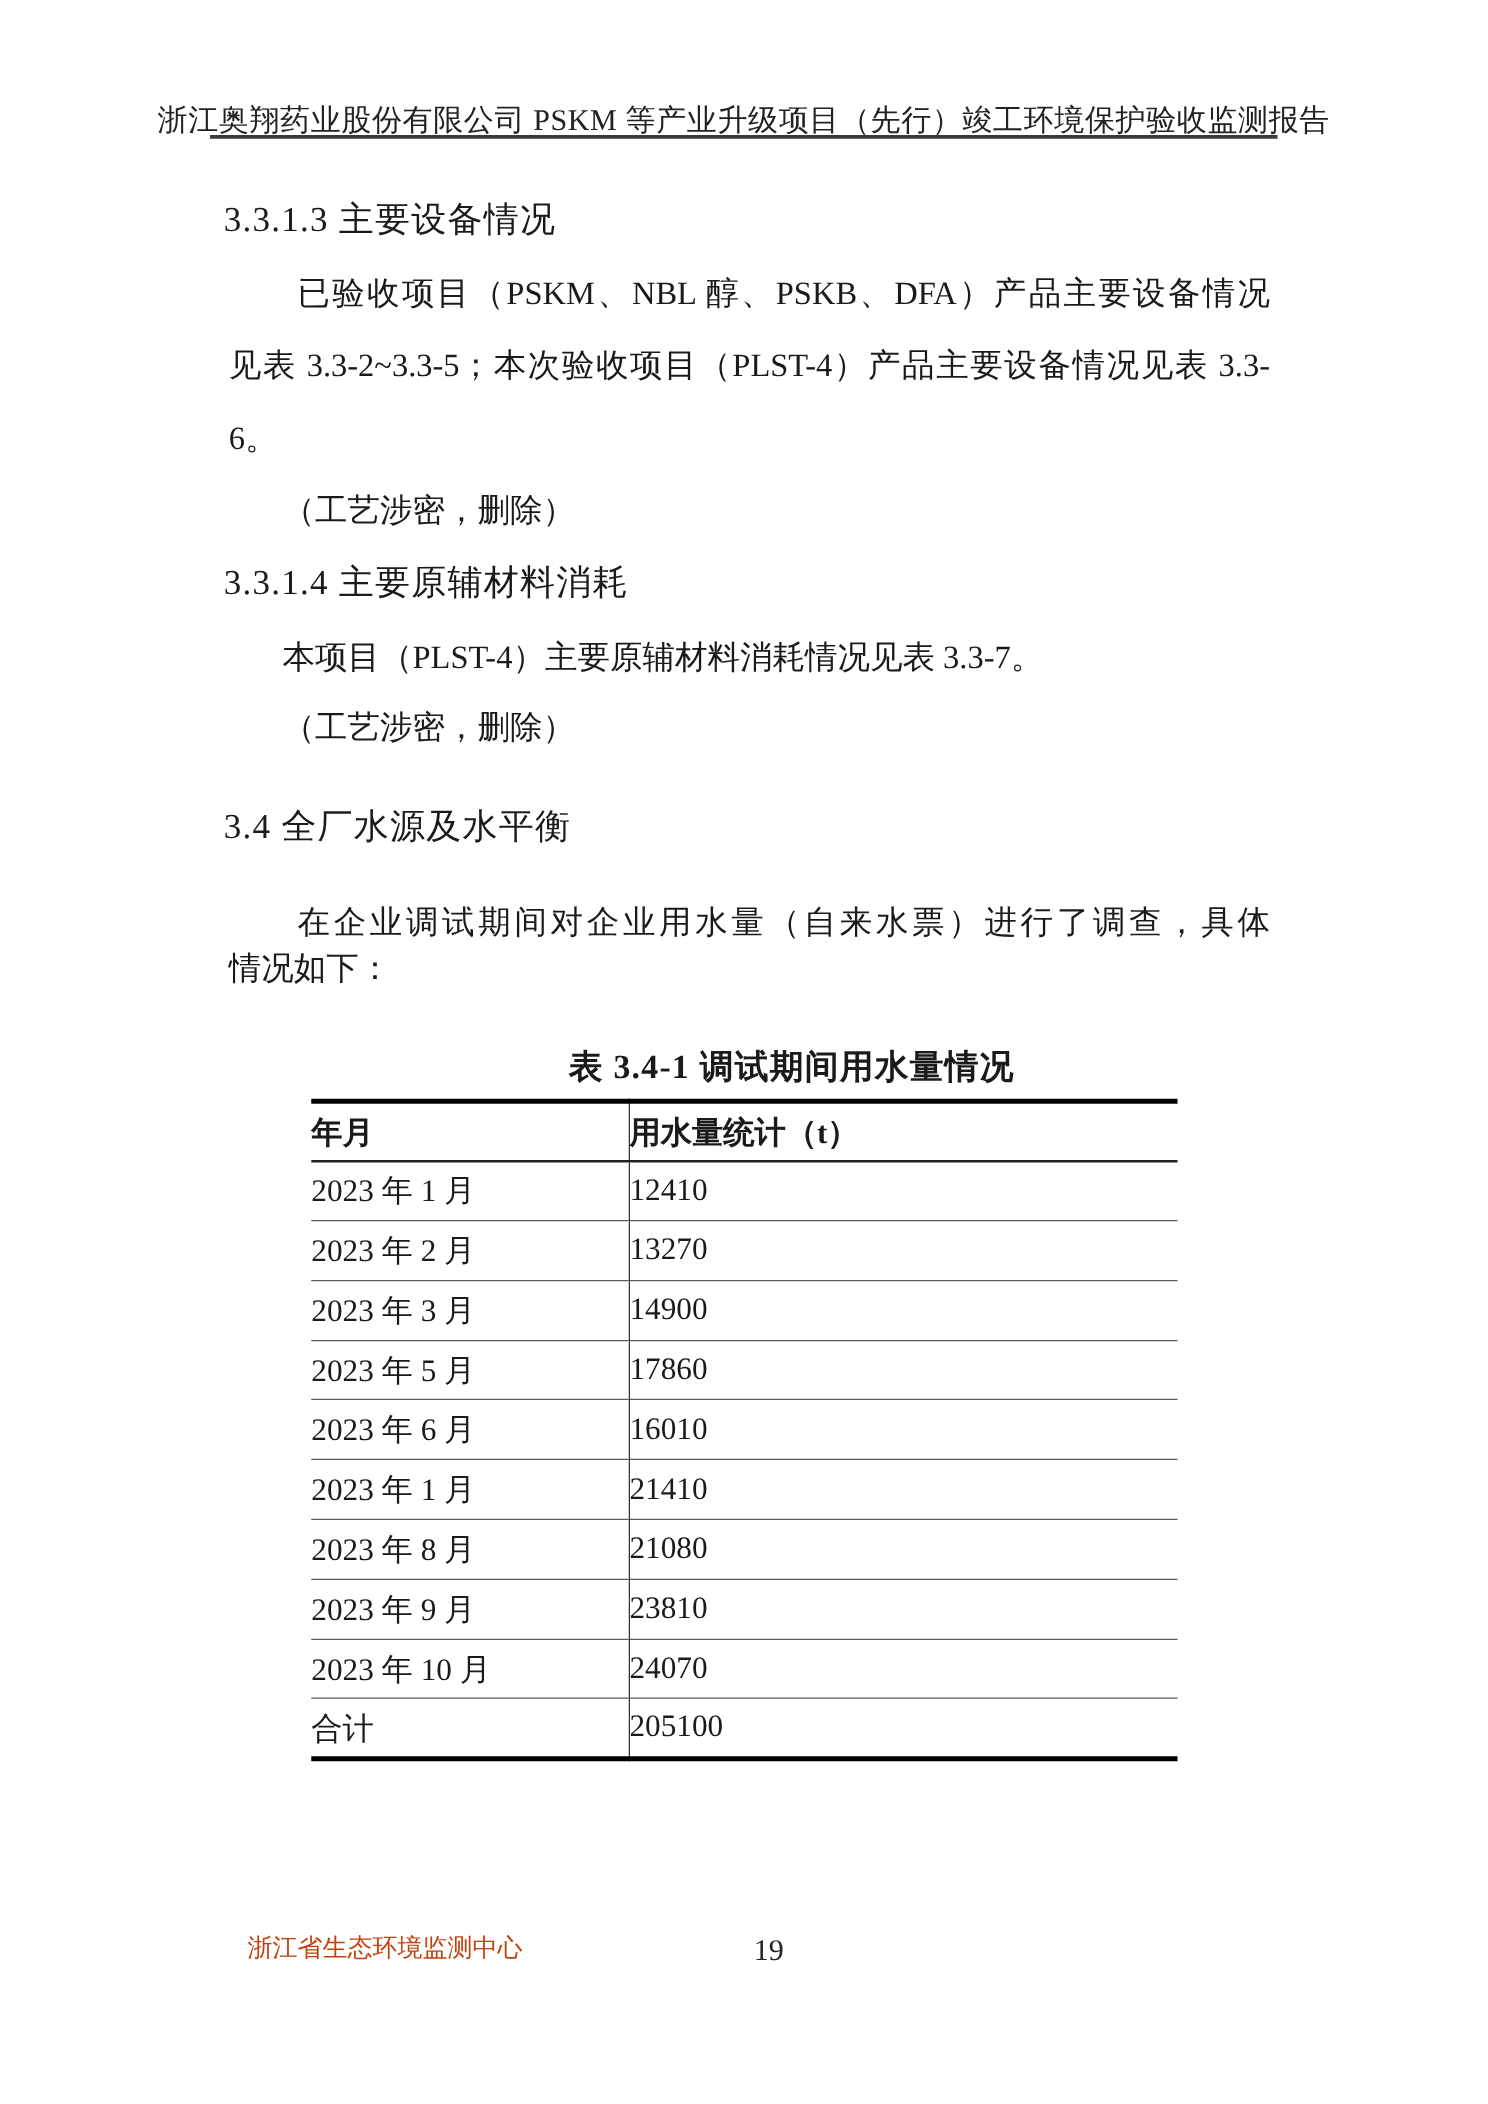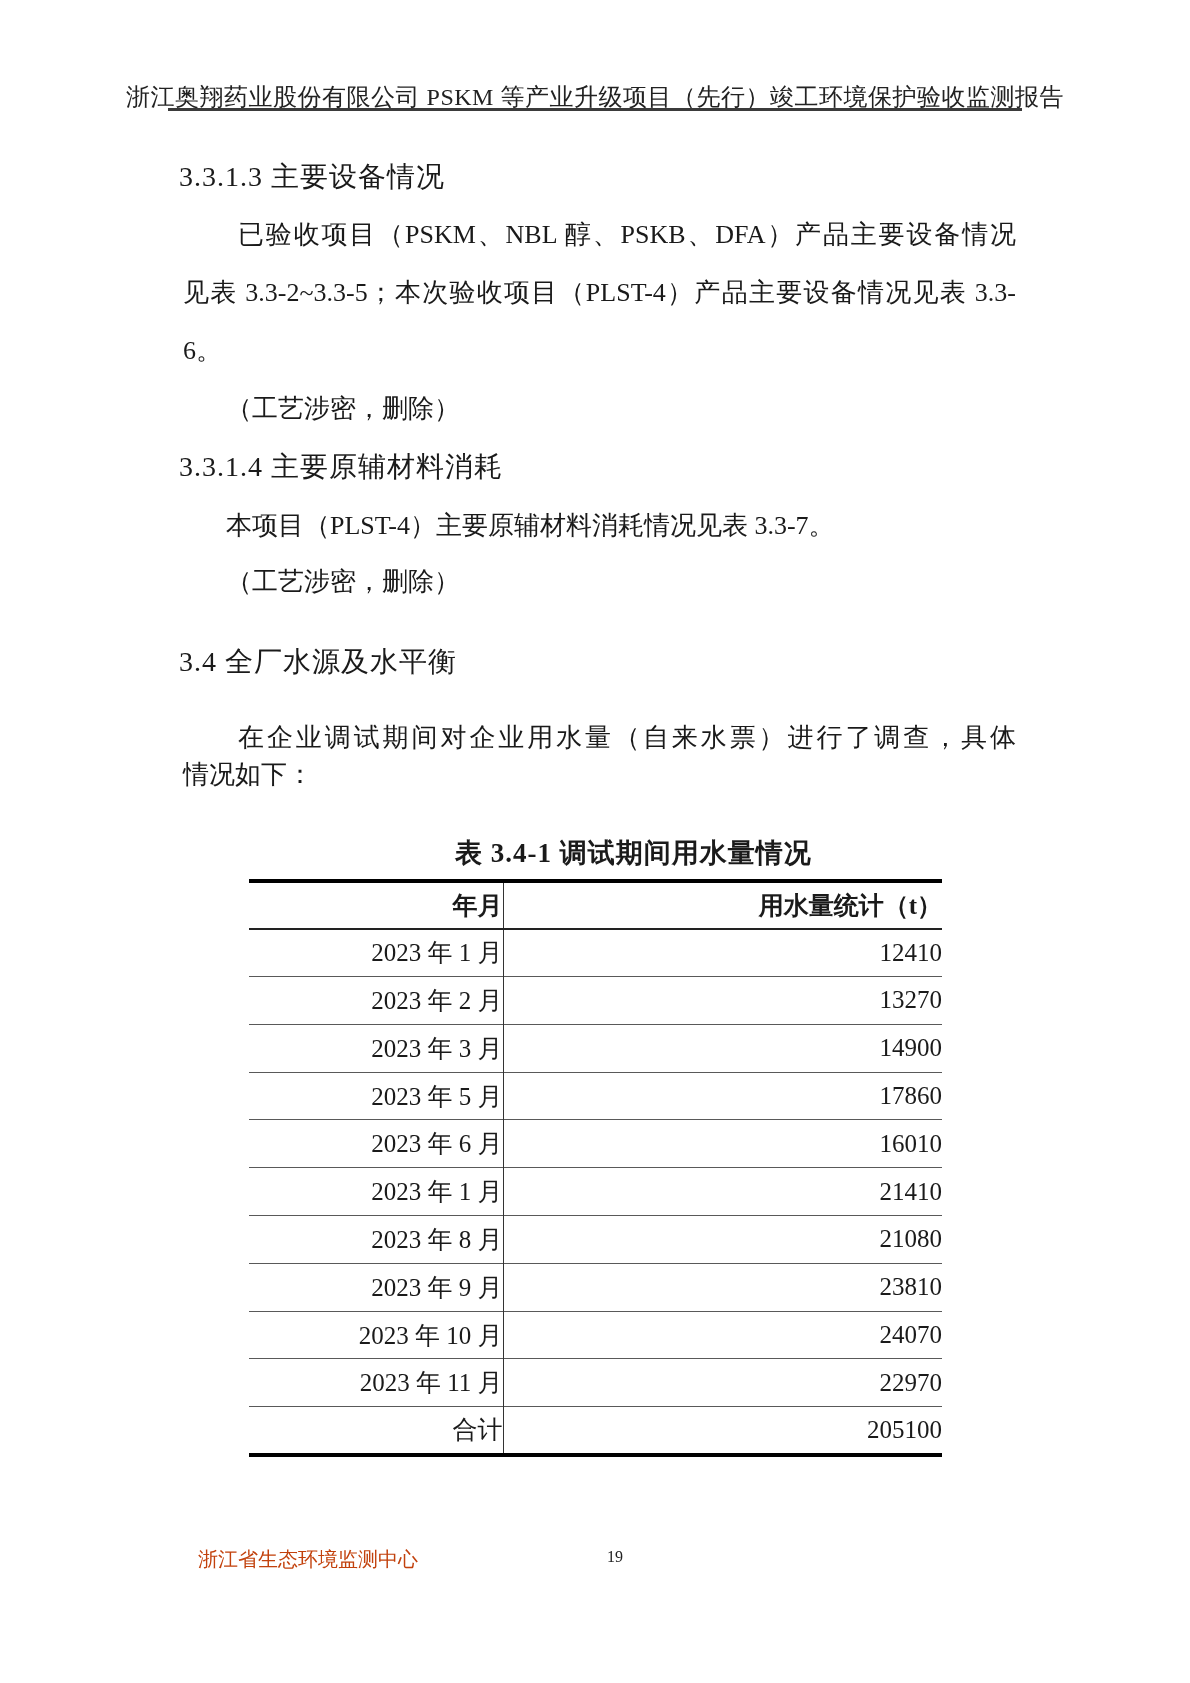--- a/index.html
+++ b/index.html
@@ -58,37 +58,37 @@
     position: absolute;
     top: 879px; left: 249px;
     width: 693px;
     border-collapse: collapse;
     table-layout: fixed;
     border-top: 4px solid #000;
     border-bottom: 4px solid #000;
   }
   table.water th, table.water td {
     font-size: 25px;
-    text-align: right;
+    text-align: left;
     vertical-align: middle;
     height: 47.8px;
     font-weight: 400;
     padding: 0;
   }
   table.water th { font-weight: 700; }
   table.water th:first-child, table.water td:first-child {
     width: 254px;
     border-right: 1.6px solid #333;
   }
   table.water thead th { border-bottom: 2px solid #222; }
   table.water tbody tr + tr td { border-top: 1.5px solid #595959; }
 
   
   .footer-org { top: 1548px; left: 198px; font-size: 20px; color: #c2410c; }
-  .footer-page { top: 1548px; left: 595px; width: 40px; text-align: center; font-size: 16px; color: #222; }
+  .footer-page { top: 1548px; left: 595px; width: 40px; text-align: center; font-size: 24px; color: #222; }
 </style>
 </head>
 <body>
 
 <div class="page">
 
   <div class="abs doc-header">浙江奥翔药业股份有限公司 PSKM 等产业升级项目（先行）竣工环境保护验收监测报告</div>
   <div class="header-rule"></div>
 
   <div class="abs h2" style="top:161px; left:179px;">3.3.1.3 主要设备情况</div>
@@ -145,24 +145,20 @@
       </tr>
       <tr>
         <td>2023 年 9 月</td>
         <td>23810</td>
       </tr>
       <tr>
         <td>2023 年 10 月</td>
         <td>24070</td>
       </tr>
       <tr>
-        <td>2023 年 11 月</td>
-        <td>22970</td>
-      </tr>
-      <tr>
         <td>合计</td>
         <td>205100</td>
       </tr>
     </tbody>
   </table>
 
   <div class="abs footer-org">浙江省生态环境监测中心</div>
   <div class="abs footer-page">19</div>
 
 </div>

